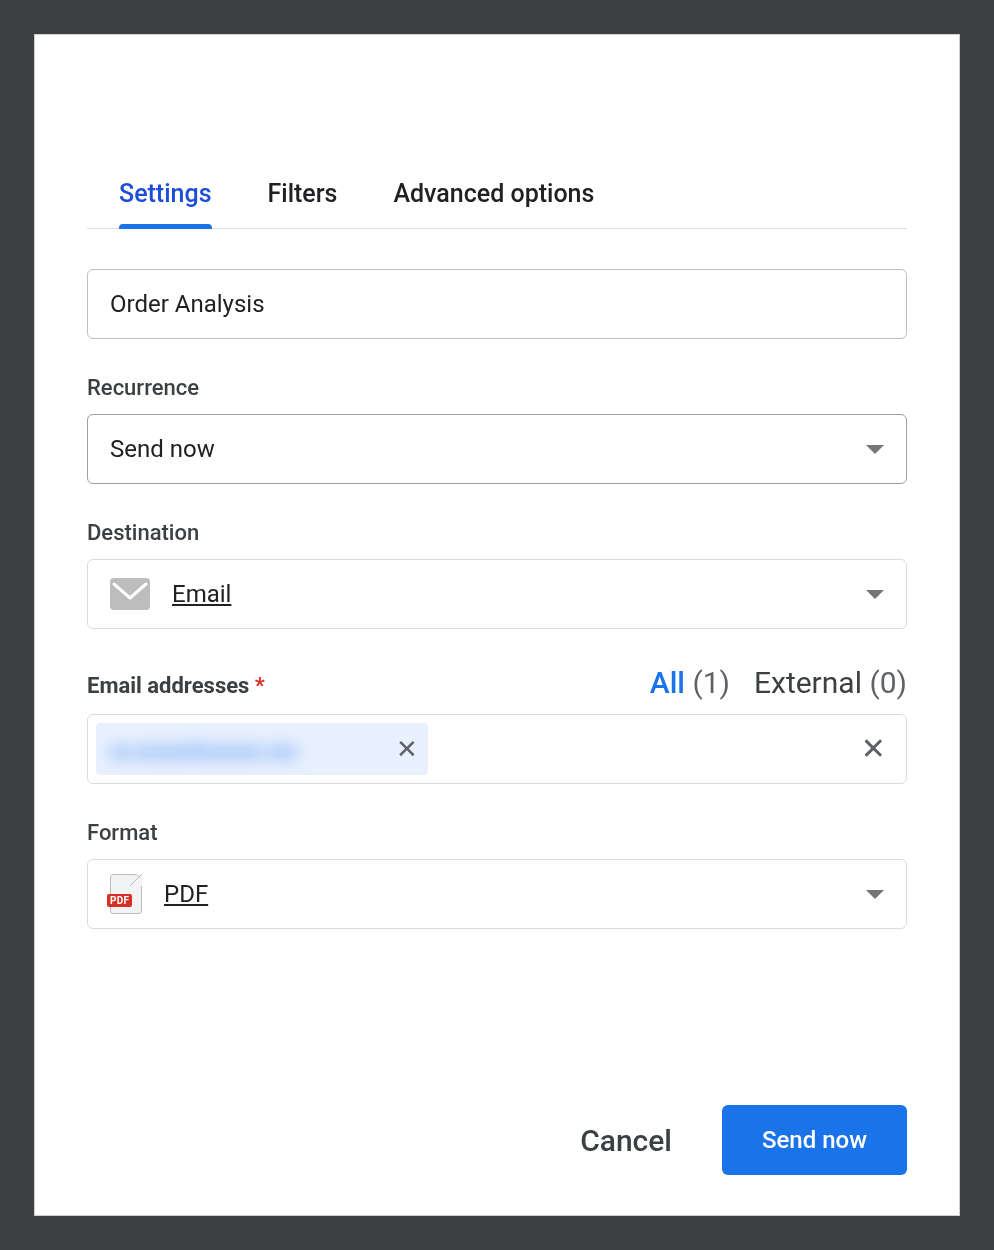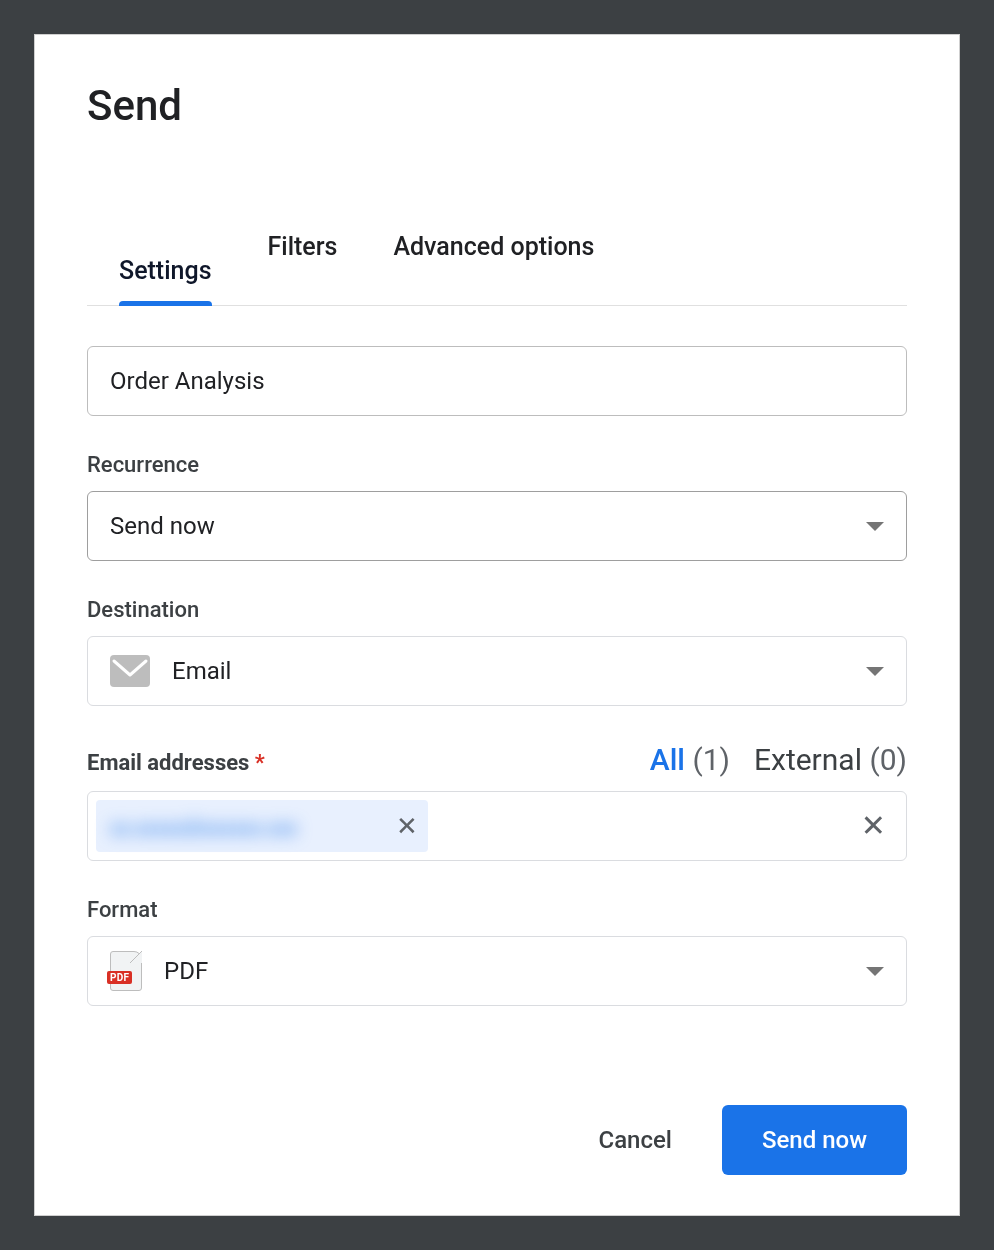--- a/index.html
+++ b/index.html
@@ -36,22 +36,21 @@
   }
   .tab {
     font-size: 25px;
     font-weight: 500;
     color: #202124;
     padding: 2px 0 20px 0;
     cursor: pointer;
     position: relative;
   }
   .tab.active {
-    color: #0f172a;
-    margin-top: 24px;
+    color: #1d4ed8;
   }
   .tab.active::after {
     content: "";
     position: absolute;
     left: 0; right: 0; bottom: -1px;
     height: 5px;
     background: #1a73e8;
     border-radius: 4px 4px 0 0;
   }
   .form {
@@ -81,21 +80,21 @@
     border-radius: 6px;
     font-size: 24px;
     color: #202124;
     padding: 0 22px;
     display: flex;
     align-items: center;
     justify-content: space-between;
     cursor: pointer;
     background: #fff;
   }
-  .select-box.light { border-color: #dadce0; }
+  .select-box.light { border-color: #dadce0; text-decoration: underline; }
   .select-left { display: flex; align-items: center; gap: 22px; }
   .caret {
     width: 0; height: 0;
     border-left: 9px solid transparent;
     border-right: 9px solid transparent;
     border-top: 9px solid #757575;
   }
   .field { margin-bottom: 36px; }
   .email-header {
     display: flex;
@@ -140,21 +139,21 @@
   .clear-x { color: #5f6368; font-size: 30px; cursor: pointer; line-height: 1; padding: 0 6px; }
   .footer {
     margin-top: auto;
     display: flex;
     justify-content: flex-end;
     align-items: center;
     gap: 44px;
     padding-top: 30px;
   }
   .btn-cancel {
-    font-size: 24px;
+    font-size: 30px;
     color: #3c4043;
     background: none;
     border: none;
     cursor: pointer;
     font-family: inherit;
     font-weight: 500;
   }
   .btn-primary {
     font-size: 24px;
     color: #fff;
@@ -192,21 +191,20 @@
     border-radius: 2px;
     letter-spacing: 0.3px;
   }
   .mail-icon-svg { display: block; }
 </style>
 </head>
 <body>
 
 <div class="dialog">
 
-  <h1 class="dialog-title">Send</h1>
 
   <div class="tabs">
     <div class="tab active">Settings</div>
     <div class="tab">Filters</div>
     <div class="tab">Advanced options</div>
   </div>
 
   <div class="form">
 
     <div class="field">

